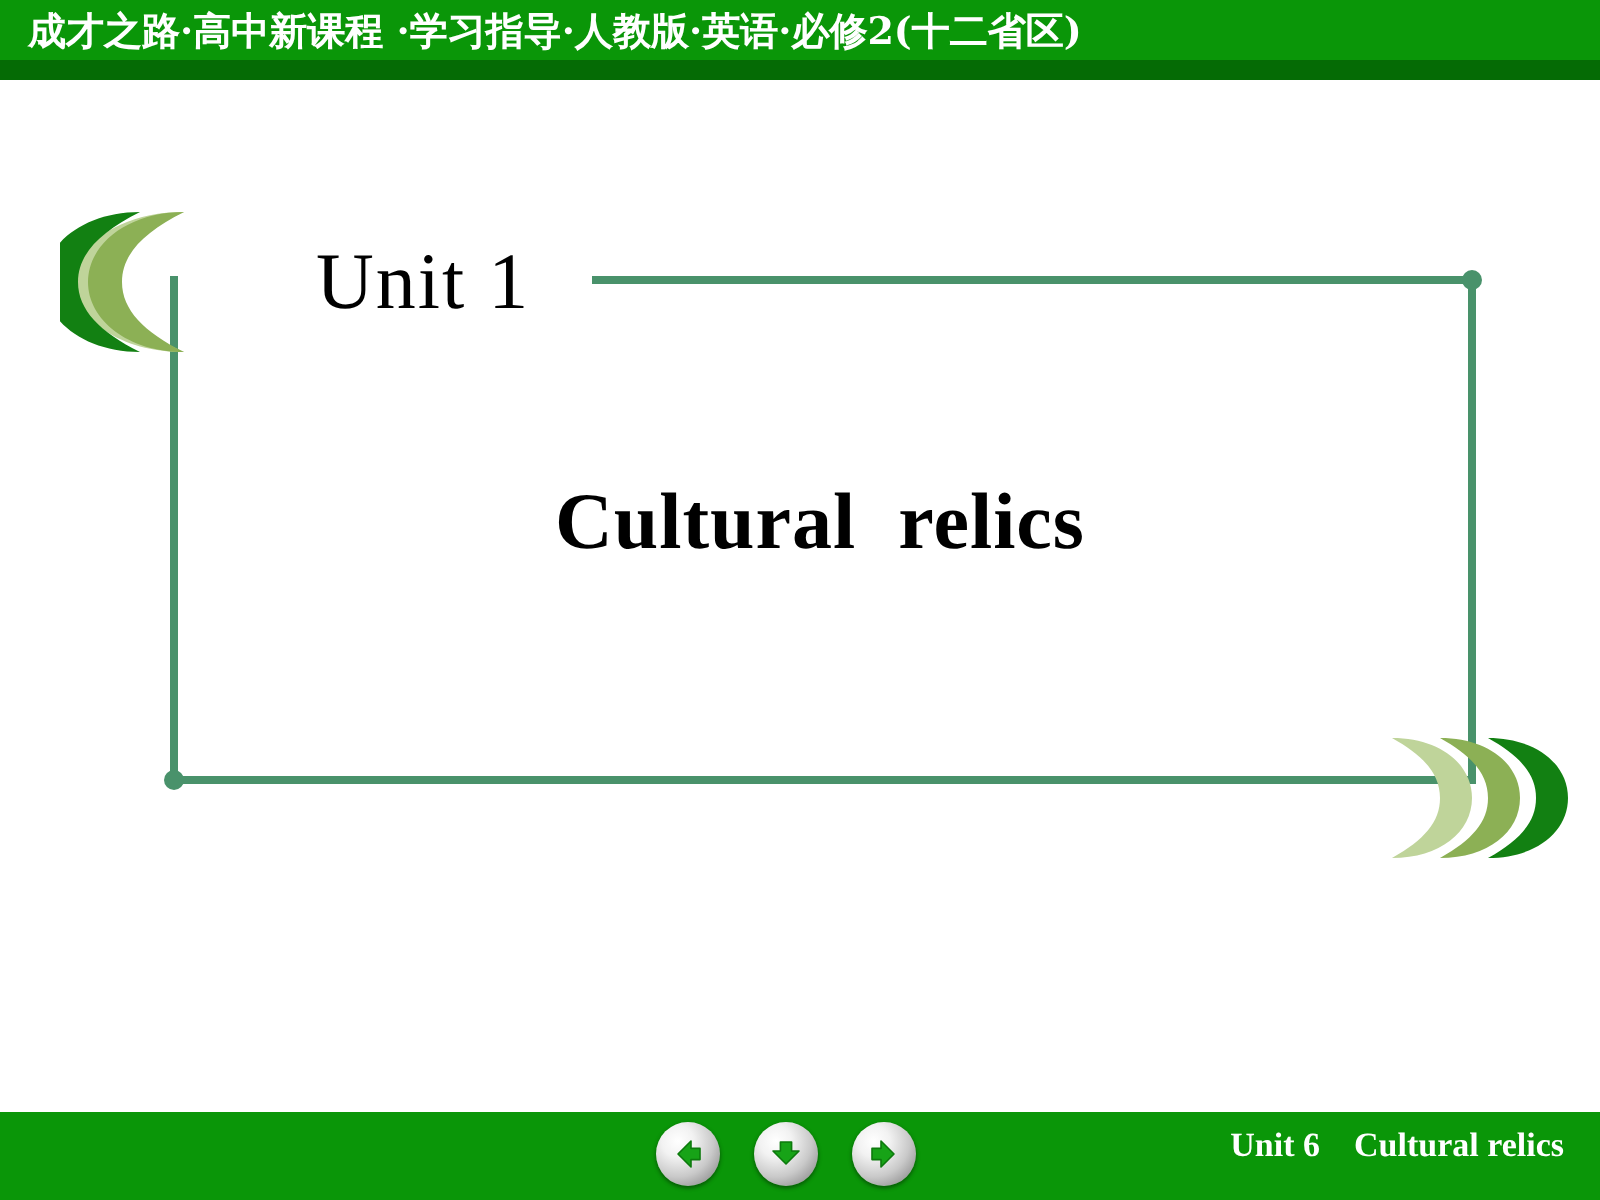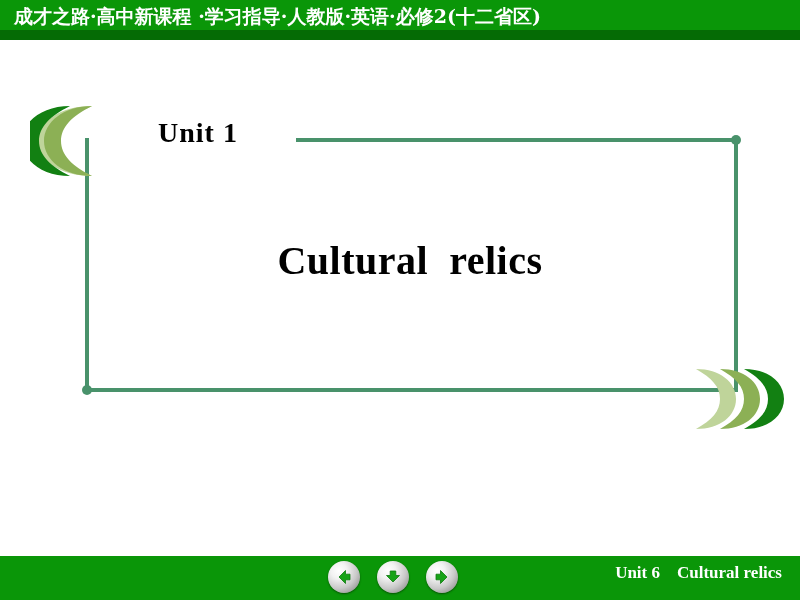--- a/index.html
+++ b/index.html
@@ -79,22 +79,22 @@
     position: absolute;
   }
   #chevron-left { left: 30px; top: 104px; }
   #chevron-right { left: 690px; top: 367px; }
 
   
   #unit-label {
     position: absolute;
     left: 158px;
     top: 117px;
-    font-size: 28px;
-    font-weight: bold;
+    font-size: 40px;
+    font-weight: normal;
     color: #000000;
     white-space: nowrap;
     letter-spacing: 1px;
   }
   #lesson-title {
     position: absolute;
     left: 0;
     top: 237px;
     width: 820px;
     text-align: center;

